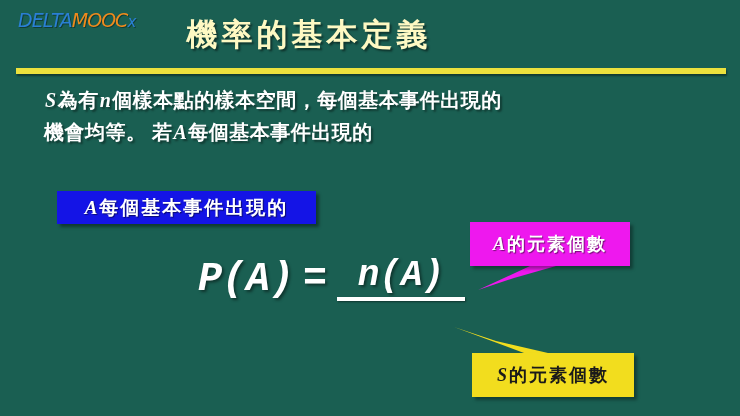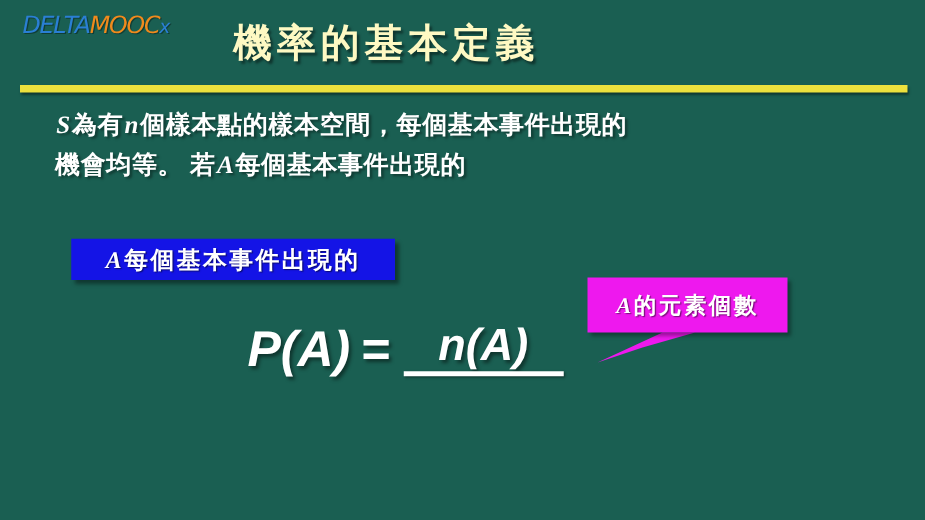--- a/index.html
+++ b/index.html
@@ -109,21 +109,21 @@
   #blue-box .label .var { font-style: italic; }
 
   
   #formula {
     position: absolute;
     left: 198px;
     top: 258px;
     display: flex;
     align-items: center;
     color: #ffffff;
-    font-family: Liberation Sans, sans-serif;
+    font-family: Liberation Mono, monospace;
     font-style: italic;
     font-weight: bold;
     text-shadow: 2px 2px 3px rgba(0,0,0,0.45);
   }
   #formula .lhs {
     font-size: 40px;
     line-height: 1;
     padding-right: 9px;
   }
   #formula .eq {
@@ -232,14 +232,22 @@
 
   <div class="callout" id="callout-a">
     <svg class="tail" viewBox="0 0 160 80">
       <polygon points="8,68 60,44 86,44 44,56" fill="#ee18ee"></polygon>
     </svg>
     <div class="bubble">
       <span class="label"><span class="var">A</span><span>的元素個數</span></span>
     </div>
   </div>
 
+  <div class="callout" id="callout-s">
+    <svg class="tail" viewBox="0 0 182 72">
+      <polygon points="2,2 72,28 96,28 44,16" fill="#f2dd1e"></polygon>
+    </svg>
+    <div class="bubble">
+      <span class="label"><span class="var">S</span><span>的元素個數</span></span>
+    </div>
+  </div>
 
 </div>
 
 </body></html>

